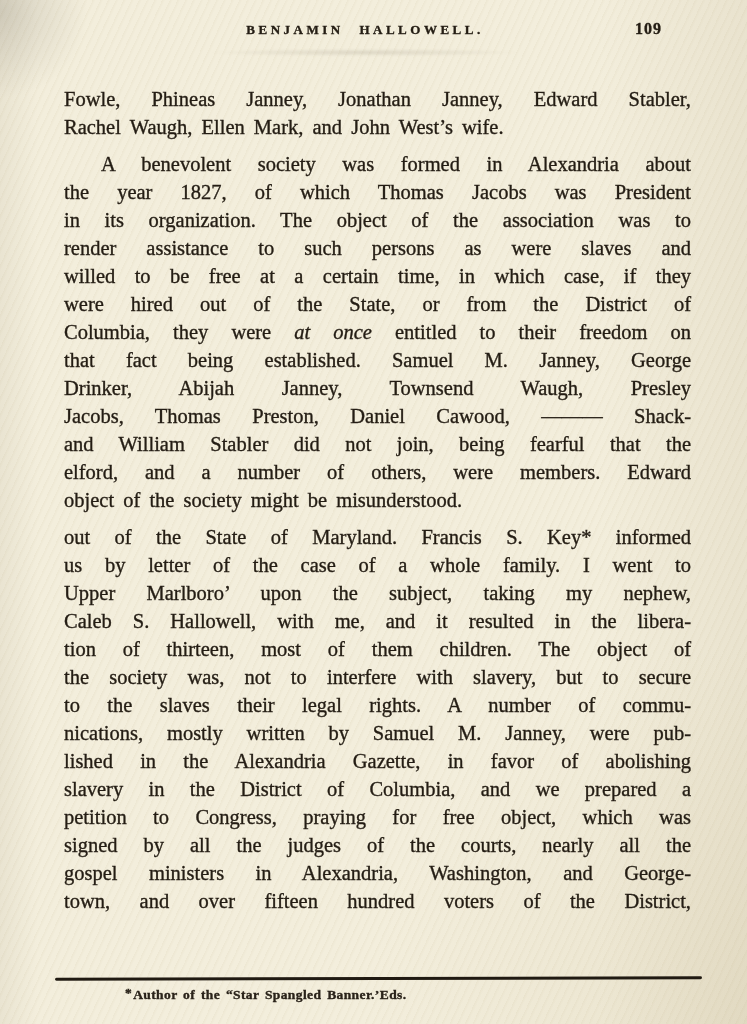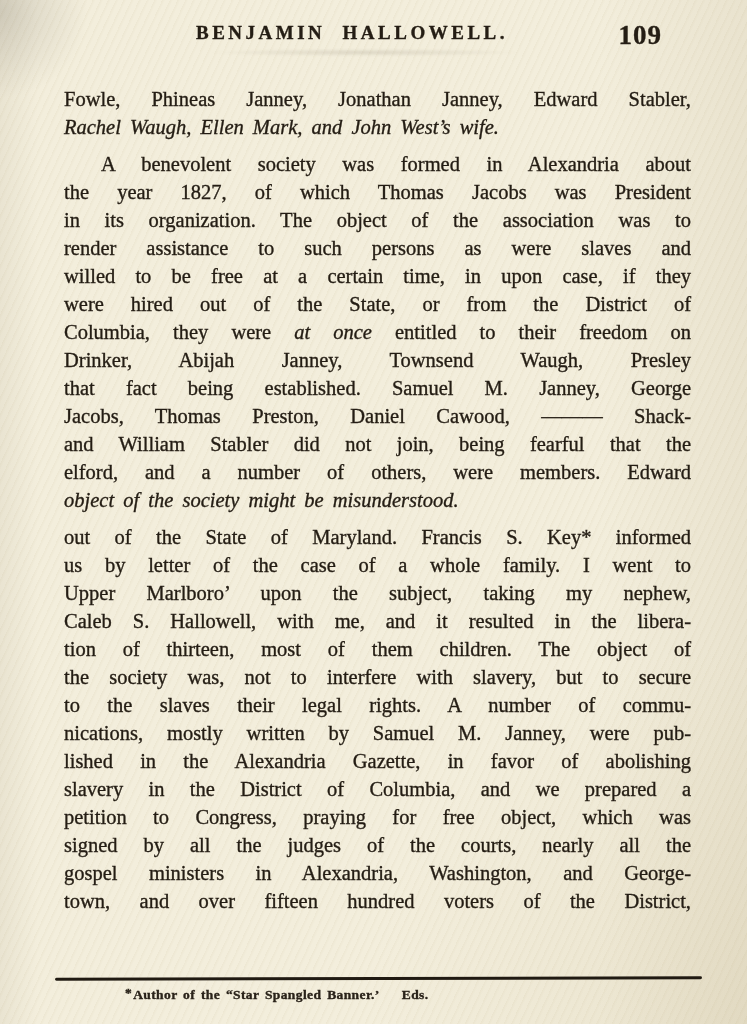--- a/index.html
+++ b/index.html
@@ -26,42 +26,42 @@
   
   .header {
     position: absolute;
     top: 22px;
     left: 0;
     width: 100%;
     height: 34px;
   }
   .header-title {
     position: absolute;
-    left: 352px;
+    left: 365px;
     transform: translateX(-50%);
-    font-size: 19px;
+    font-size: 13px;
     font-weight: bold;
     letter-spacing: 3.5px;
     word-spacing: 9px;
     white-space: nowrap;
   }
   .header-smudge {
     position: absolute;
     top: 27px;
     left: 205px;
     width: 320px;
     height: 7px;
     background: radial-gradient(ellipse at center, rgba(95,85,68,0.16), rgba(95,85,68,0) 70%);
     filter: blur(1.2px);
   }
   .page-number {
     position: absolute;
     right: 85px;
     top: -2px;
-    font-size: 27px;
+    font-size: 16px;
     font-weight: bold;
     letter-spacing: 1px;
   }
 
   
   .body-text {
     position: absolute;
     top: 76px;
     left: 55px;
     width: 645px;
@@ -74,21 +74,20 @@
     text-align: justify;
     text-align-last: justify;
     height: 28px;
     overflow: visible;
     white-space: normal;
   }
   .line.indent { padding-left: 37px; }
   .line.lastline {
     text-align-last: left;
     word-spacing: 4px;
-    font-style: italic;
   }
   .line em { }
 
   
   .footnote-rule {
     position: absolute;
     top: 977px;
     left: 55px;
     width: 647px;
     height: 3px;
@@ -107,21 +106,20 @@
     font-weight: bold;
     letter-spacing: 0.4px;
     word-spacing: 2px;
     color: #2a231a;
   }
   .footnote-marker {
     vertical-align: 2px;
     margin-right: 1px;
   }
   .footnote-attribution {
-    margin-left: 22px;
   }
 </style>
 </head>
 <body>
 
 <div class="page">
 
   <div class="header">
     <div class="header-smudge"></div>
     <span class="header-title">BENJAMIN HALLOWELL.</span>
@@ -131,25 +129,25 @@
   <div class="body-text">
       <div class="paragraph">
         <div class="line"><span>Fowle, Phineas Janney, Jonathan Janney, Edward Stabler,</span></div>
         <div class="line lastline"><span>Rachel Waugh, Ellen Mark, and John West’s wife.</span></div>
       </div>
       <div class="paragraph">
         <div class="line indent"><span>A benevolent society was formed in Alexandria about</span></div>
         <div class="line"><span>the year 1827, of which Thomas Jacobs was President</span></div>
         <div class="line"><span>in its organization.  The object of the association was to</span></div>
         <div class="line"><span>render assistance to such persons as were slaves and</span></div>
-        <div class="line"><span>willed to be free at a certain time, in upon case, if they</span></div>
+        <div class="line"><span>willed to be free at a certain time, in which case, if they</span></div>
         <div class="line"><span>were hired out of the State, or from the District of</span></div>
         <div class="line"><span>Columbia, they were </span><em>at once</em><span> entitled to their freedom on</span></div>
+        <div class="line"><span>that fact being established.  Samuel M. Janney, George</span></div>
         <div class="line"><span>Drinker, Abijah Janney, Townsend Waugh, Presley</span></div>
-        <div class="line"><span>that fact being established.  Samuel M. Janney, George</span></div>
         <div class="line"><span>Jacobs, Thomas Preston, Daniel Cawood, ——— Shack-</span></div>
         <div class="line"><span>and William Stabler did not join, being fearful that the</span></div>
         <div class="line"><span>elford, and a number of others, were members.  Edward</span></div>
         <div class="line lastline"><span>object of the society might be misunderstood.</span></div>
       </div>
       <div class="paragraph">
         <div class="line"><span>out of the State of Maryland.  Francis S. Key* informed</span></div>
         <div class="line"><span>us by letter of the case of a whole family.  I went to</span></div>
         <div class="line"><span>Upper Marlboro’ upon the subject, taking my nephew,</span></div>
         <div class="line"><span>Caleb S. Hallowell, with me, and it resulted in the libera-</span></div>

